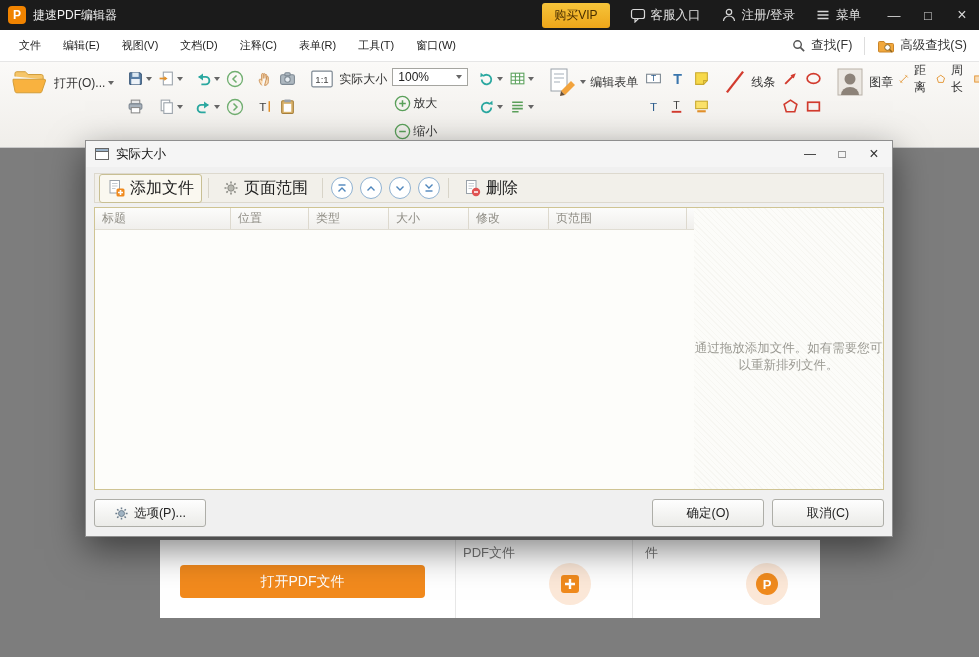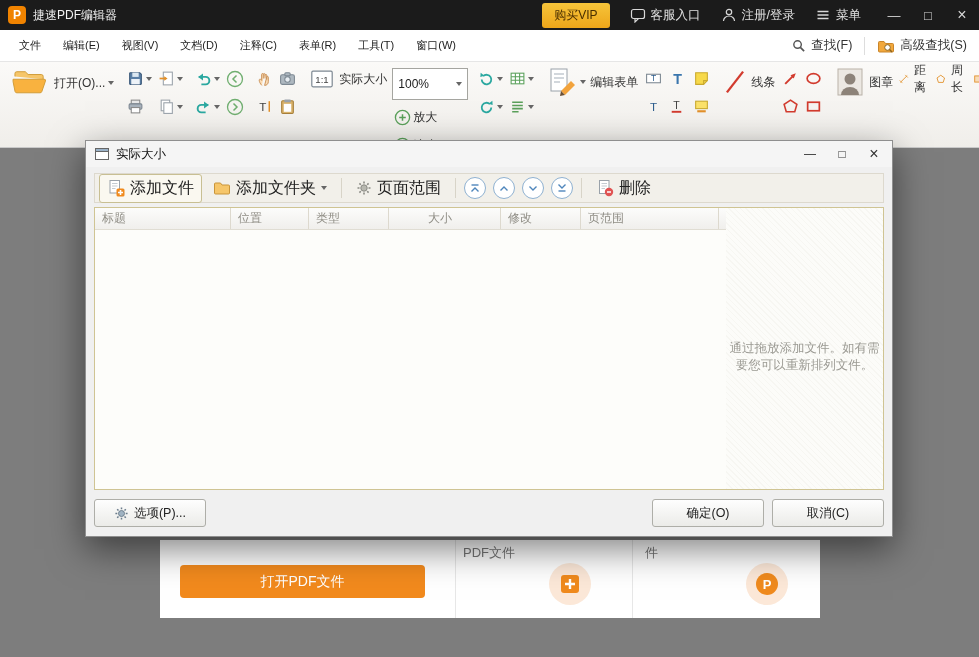--- a/index.html
+++ b/index.html
@@ -33,21 +33,21 @@
   .toolbar { position:absolute; top:62px; left:0; right:0; height:86px;
              background:linear-gradient(#fbfaf8,#f0eeea); border-bottom:1px solid #c9c9c9;
              display:flex; align-items:flex-start; padding:4px 2px 0 6px; }
   .tb-sep { width:1px; align-self:stretch; margin:3px 3px 8px 3px; background:#dcdcd6; }
   .tb-col { display:flex; flex-direction:column; gap:7px; padding:2px 1px; }
   .tb-item { display:flex; align-items:center; gap:2px; height:21px; padding:0 2px; cursor:pointer; }
   .tb-big { display:flex; flex-direction:row; align-items:center; gap:4px; padding:1px 4px; cursor:pointer; }
   .tb-label { font-size:12px; color:#333; white-space:nowrap; display:flex; align-items:center; gap:3px; }
   .caret { width:0; height:0; border-left:3px solid transparent; border-right:3px solid transparent;
            border-top:4px solid #666; }
-  .zoom-select { display:flex; align-items:center; justify-content:space-between; width:76px; height:32px;
+  .zoom-select { display:flex; align-items:center; justify-content:space-between; width:76px; height:18px;
                  border:1px solid #a5a5a0; background:#fff; font-size:12px; color:#222; padding:0 5px; cursor:pointer; }
   .measure-col { margin-left:auto; display:flex; gap:6px; padding:3px 2px; }
   .measure-row { display:flex; align-items:center; gap:5px; font-size:12px; color:#333; height:20px; cursor:pointer; }
   .tb-rail { width:13px; align-self:stretch; border-left:1px solid #ddd; margin-left:4px;
              display:flex; flex-direction:column; align-items:center; gap:6px; padding-top:6px; }
   .grip { width:7px; height:7px; background:
           radial-gradient(circle at 1px 1px,#b5b5b0 1px,transparent 1.2px),
           radial-gradient(circle at 5px 1px,#b5b5b0 1px,transparent 1.2px),
           radial-gradient(circle at 1px 5px,#b5b5b0 1px,transparent 1.2px),
           radial-gradient(circle at 5px 5px,#b5b5b0 1px,transparent 1.2px); }
@@ -550,27 +550,20 @@
       <button class="dlg-btn outlined">
         <svg width="18" height="18" viewBox="0 0 18 18">
             <rect x="3" y="1.5" width="9.5" height="12.5" fill="#fff" stroke="#9aa2aa"></rect>
             <path d="M5 4.5 h5.5 M5 7 h5.5 M5 9.5 h3.5" stroke="#c3cad1"></path>
             <rect x="9.5" y="9.5" width="8" height="8" rx="1.5" fill="#f08a1d"></rect>
             <path d="M13.5 11 v5 M11 13.5 h5" stroke="#fff" stroke-width="1.6"></path>
           </svg>
         <span>添加文件</span>
       </button>
 
-      <button class="dlg-btn">
-        <svg width="18" height="16" viewBox="0 0 18 16">
-            <path d="M1.5 4 a1 1 0 0 1 1-1 h5 l1.5 2 h6.5 a1 1 0 0 1 1 1 v7 a1 1 0 0 1-1 1 h-13 a1 1 0 0 1-1-1 z" fill="#f6c66a" stroke="#c9953a"></path>
-          </svg>
-        <span>添加文件夹</span>
-        <span class="caret"></span>
-      </button>
 
       <div class="dlg-sep"></div>
 
       <button class="dlg-btn">
         <svg width="16" height="16" viewBox="0 0 16 16">
             <path d="M8 1.5 v2 M8 12.5 v2 M1.5 8 h2 M12.5 8 h2 M3.4 3.4 l1.4 1.4 M11.2 11.2 l1.4 1.4 M12.6 3.4 l-1.4 1.4 M4.8 11.2 l-1.4 1.4" stroke="#8a8a84" stroke-width="1.6"></path>
             <circle cx="8" cy="8" r="3.2" fill="#b8b8b0" stroke="#8a8a84"></circle>
           </svg>
         <span>页面范围</span>
       </button>
@@ -611,21 +604,21 @@
           </svg>
         <span>删除</span>
       </button>
     </div>
 
     <div class="dlg-table">
       <div class="dlg-thead">
         <div class="th" style="width:136px;">标题</div>
         <div class="th" style="width:78px;">位置</div>
         <div class="th" style="width:80px;">类型</div>
-        <div class="th" style="width:80px;margin-left:32px;">大小</div>
+        <div class="th" style="width:80px;">大小</div>
         <div class="th" style="width:80px;">修改</div>
         <div class="th" style="width:138px;">页范围</div>
         <div class="th" style="flex:1;border-right:none;"></div>
       </div>
       <div class="dlg-list">
         <div class="empty-msg">通过拖放添加文件。如有需要您可以重新排列文件。</div>
       </div>
     </div>
 
     <div class="dlg-footer">

